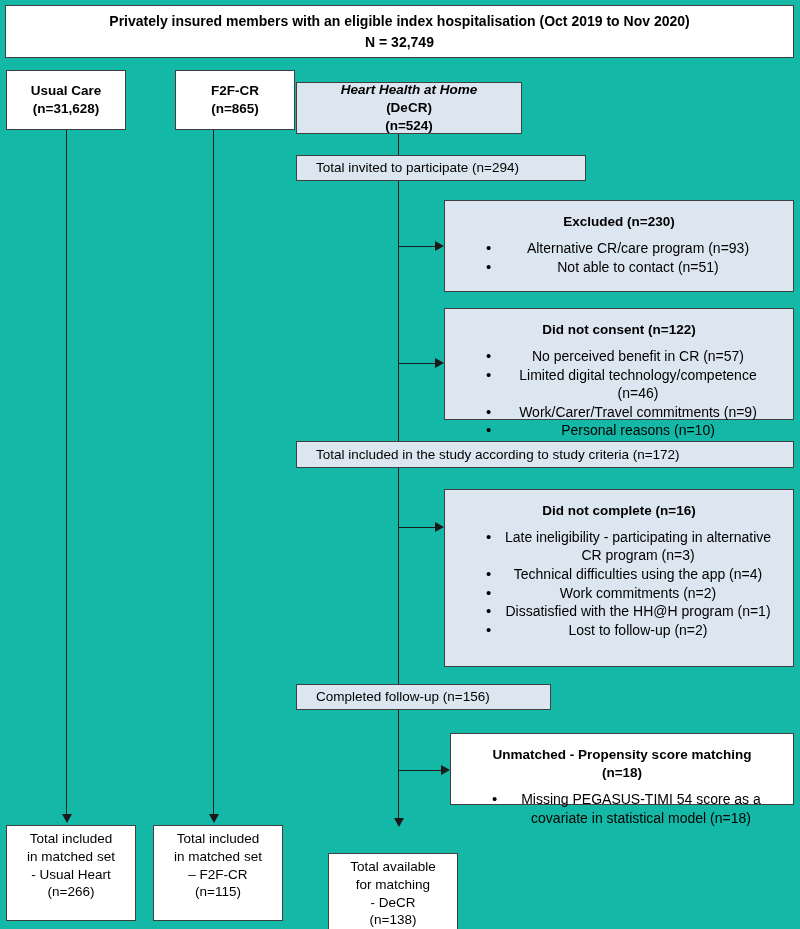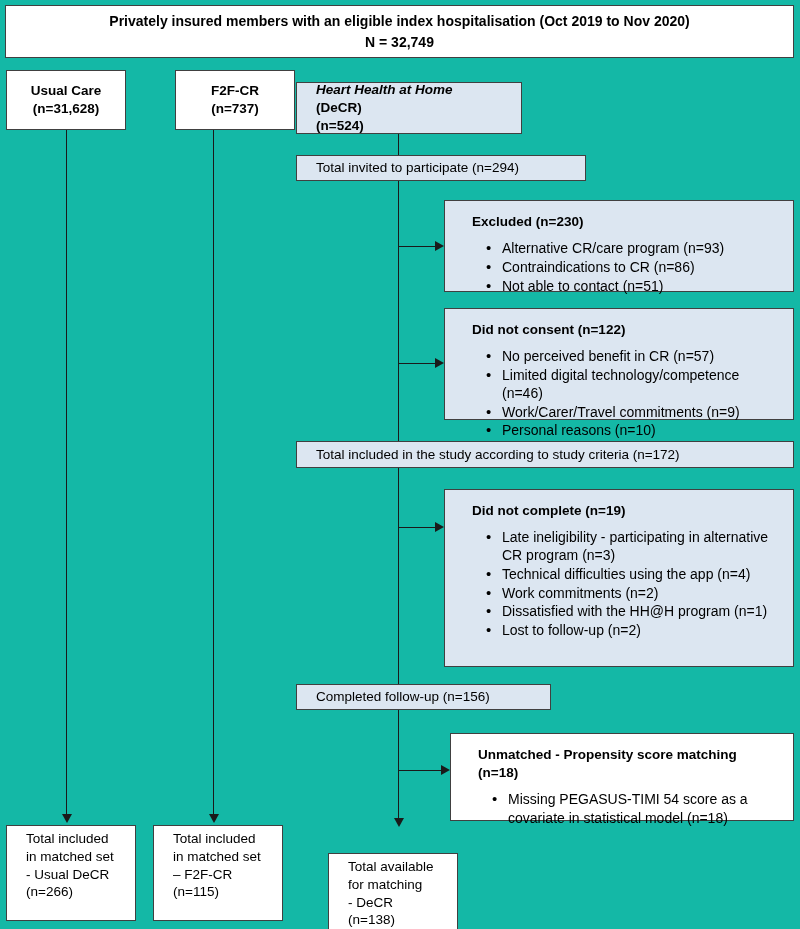--- a/index.html
+++ b/index.html
@@ -24,20 +24,21 @@
     border: 1.5px solid #404040;
     background: #ffffff;
     font-size: 13.5px;
     line-height: 1.32;
   }
   .box.blue {
     background: #dce6f1;
   }
   .pad {
     padding: 4px 19px;
+    text-align: center;
   }
   .center {
     text-align: center;
   }
   .bold {
     font-weight: bold;
   }
   .ttl {
     font-weight: bold;
     font-size: 14px;
@@ -116,21 +117,21 @@
   <div class="box center" style="left:6px; top:70px; width:120px; height:60px; display:flex; align-items:center; justify-content:center;">
     <div style="width:100%;">
       <div class="bold">Usual Care</div>
       <div class="bold">(n=31,628)</div>
     </div>
   </div>
 
   <div class="box center" style="left:143px; top:70px; width:120px; height:60px; display:flex; align-items:center; justify-content:center;margin-left:32px;">
     <div style="width:100%;">
       <div class="bold">F2F-CR</div>
-      <div class="bold">(n=737)</div>
+      <div class="bold">(n=865)</div>
     </div>
   </div>
 
   <div class="box blue pad" style="left:296px; top:82px; width:226px; height:52px; display:flex; align-items:center;">
     <div style="width:100%;">
       <div class="bold">
         <span class="ital">Heart Health at Home</span><span> (DeCR)</span>
       </div>
       <div class="bold">(n=524)</div>
     </div>
@@ -145,57 +146,56 @@
   </div>
 
   <div class="box blue pad" style="left:296px; top:684px; width:255px; height:26px; display:flex; align-items:center;">
     <span>Completed follow-up (n=156)</span>
   </div>
 
   <div class="box blue pad" style="left:444px; top:200px; width:350px; height:92px;">
     <div class="hdr">Excluded (n=230)</div>
     <ul class="bullets">
       <li>Alternative CR/care program (n=93)</li>
-      <li>Contraindications to CR (n=86)</li>
       <li>Not able to contact (n=51)</li>
     </ul>
   </div>
 
   <div class="box blue pad" style="left:444px; top:308px; width:350px; height:112px;">
     <div class="hdr">Did not consent (n=122)</div>
     <ul class="bullets">
       <li>No perceived benefit in CR (n=57)</li>
       <li>Limited digital technology/competence (n=46)</li>
       <li>Work/Carer/Travel commitments (n=9)</li>
       <li>Personal reasons (n=10)</li>
     </ul>
   </div>
 
   <div class="box blue pad" style="left:444px; top:489px; width:350px; height:178px;">
-    <div class="hdr">Did not complete (n=19)</div>
+    <div class="hdr">Did not complete (n=16)</div>
     <ul class="bullets">
       <li>Late ineligibility - participating in alternative CR program (n=3)</li>
       <li>Technical difficulties using the app (n=4)</li>
       <li>Work commitments (n=2)</li>
       <li>Dissatisfied with the HH@H program (n=1)</li>
       <li>Lost to follow-up (n=2)</li>
     </ul>
   </div>
 
-  <div class="box pad" style="left:450px; top:733px; width:344px; height:88px;">
+  <div class="box pad" style="left:450px; top:733px; width:344px; height:72px;">
     <div class="hdr">Unmatched - Propensity score matching (n=18)</div>
     <ul class="bullets">
       <li>Missing PEGASUS-TIMI 54 score as a covariate in statistical model (n=18)</li>
     </ul>
   </div>
 
   <div class="box pad" style="left:6px; top:825px; width:130px; height:96px;">
     <div>Total included</div>
     <div>in matched set</div>
-    <div>- Usual DeCR</div>
+    <div>- Usual Heart</div>
     <div>(n=266)</div>
   </div>
 
   <div class="box pad" style="left:153px; top:825px; width:130px; height:96px;">
     <div>Total included</div>
     <div>in matched set</div>
     <div>– F2F-CR</div>
     <div>(n=115)</div>
   </div>
 

